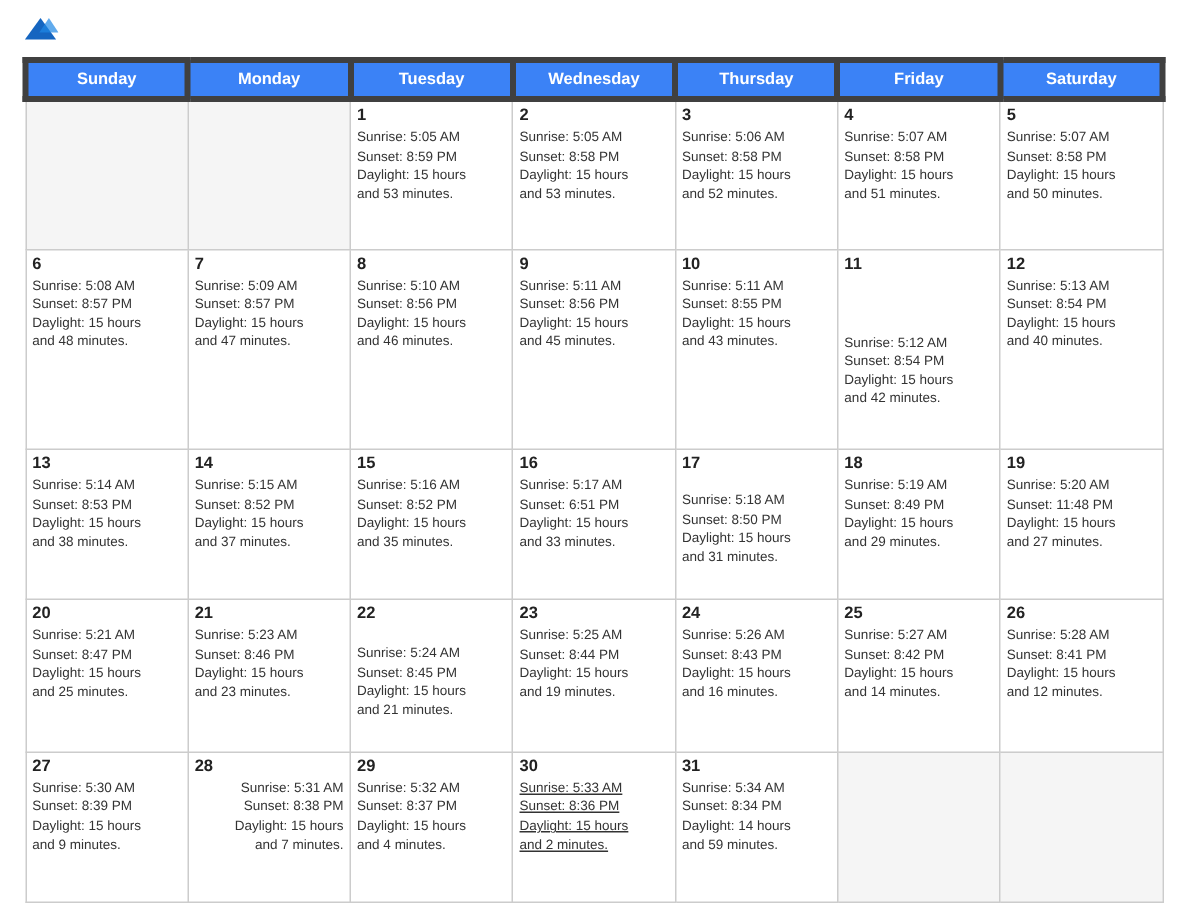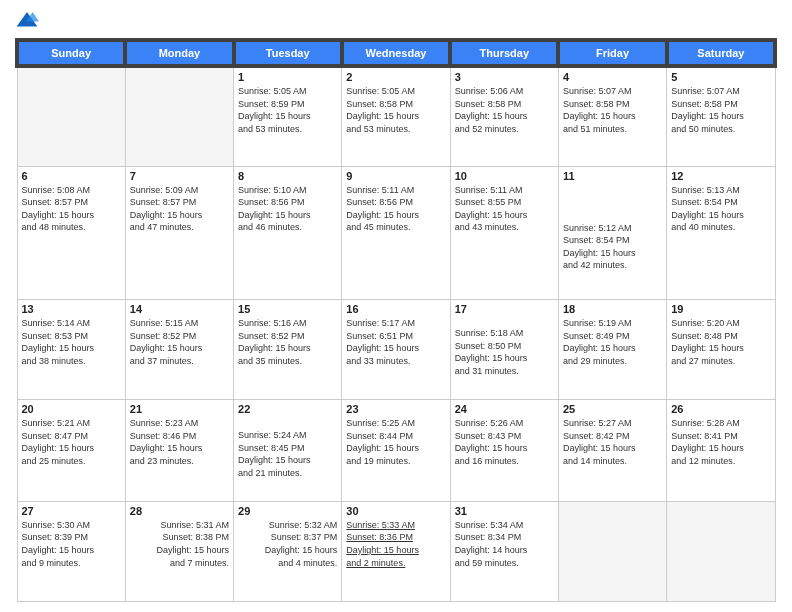--- a/index.html
+++ b/index.html
@@ -257,21 +257,21 @@
           <td>
             <div class="day-number">18</div>
             <div class="day-info" style="white-space: pre-line;">Sunrise: 5:19 AM
 Sunset: 8:49 PM
 Daylight: 15 hours
 and 29 minutes.</div>
           </td>
           <td>
             <div class="day-number">19</div>
             <div class="day-info" style="white-space: pre-line;">Sunrise: 5:20 AM
-Sunset: 8:48 PM
+Sunset: 11:48 PM
 Daylight: 15 hours
 and 27 minutes.</div>
           </td>
         </tr>
         <tr>
           <td>
             <div class="day-number">20</div>
             <div class="day-info" style="white-space: pre-line;">Sunrise: 5:21 AM
 Sunset: 8:47 PM
 Daylight: 15 hours
@@ -330,21 +330,21 @@
           </td>
           <td>
             <div class="day-number">28</div>
             <div class="day-info" style="white-space: pre-line; text-align: right;">Sunrise: 5:31 AM
 Sunset: 8:38 PM
 Daylight: 15 hours
 and 7 minutes.</div>
           </td>
           <td>
             <div class="day-number">29</div>
-            <div class="day-info" style="white-space: pre-line; text-align: right;">Sunrise: 5:32 AM
+            <div class="day-info" style="white-space: pre-line;">Sunrise: 5:32 AM
 Sunset: 8:37 PM
 Daylight: 15 hours
 and 4 minutes.</div>
           </td>
           <td>
             <div class="day-number">30</div>
             <div class="day-info" style="white-space: pre-line; text-decoration: underline;">Sunrise: 5:33 AM
 Sunset: 8:36 PM
 Daylight: 15 hours
 and 2 minutes.</div>

